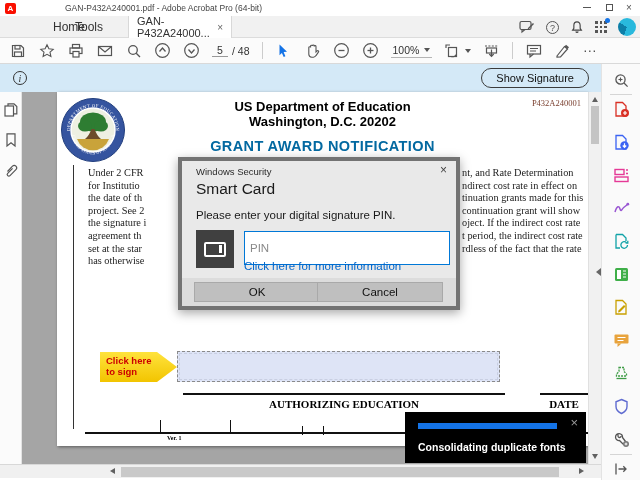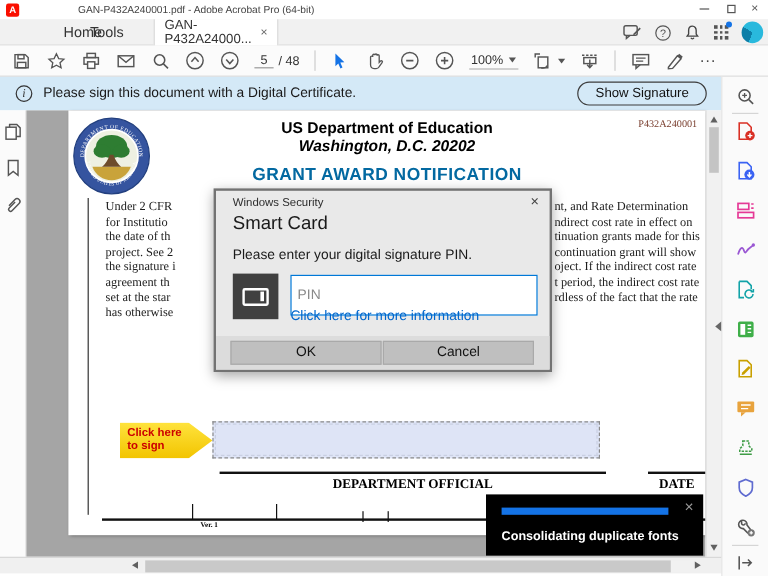--- a/index.html
+++ b/index.html
@@ -53,21 +53,21 @@
   .rightrail { position:absolute; left:601px; top:64px; width:39px; height:416px; background:#fafafa; border-left:1px solid #e3e3e3; }
   .rricon { position:absolute; left:11px; width:17px; height:17px; }
   .rrdiv { position:absolute; left:8px; width:22px; height:1px; background:#d5d5d5; }
   .collapse-arrow { position:absolute; left:-6px; top:204px; width:0; height:0; border-top:4px solid transparent; border-bottom:4px solid transparent; border-right:5px solid #666; }
 
   
   .canvas { position:absolute; left:22px; top:92px; width:566px; height:372px; background:#a5a5a5; }
   .page { position:absolute; left:35px; top:0; width:531px; height:354px; background:#ffffff; box-shadow:1px 1px 3px rgba(0,0,0,.45); }
   .doc-ref { position:absolute; right:7px; top:6px; font-family:"Liberation Serif",serif; font-size:8.5px; color:#7b4030; }
   .doc-h1 { position:absolute; left:0; top:7px; width:100%; text-align:center; font-weight:bold; font-size:13px; color:#000; }
-  .doc-h2 { position:absolute; left:0; top:22px; width:100%; text-align:center; font-weight:bold; font-size:13px; color:#000;font-style:italic; }
+  .doc-h2 { position:absolute; left:0; top:22px; width:100%; text-align:center; font-weight:bold; font-size:13px; color:#000; }
   .doc-title { position:absolute; left:0; top:46px; width:100%; text-align:center; font-weight:bold; font-size:14.5px; letter-spacing:.4px; color:#0369a1; }
   .seal { position:absolute; left:3px; top:5px; width:66px; height:66px; }
   .vline { position:absolute; left:16px; top:73px; width:1px; height:264px; background:#333; }
   .bodycol { position:absolute; top:75px; font-family:"Liberation Serif",serif; font-size:10.3px; line-height:12.6px; color:#1c1c1c; white-space:nowrap; }
   .bodyleft { left:31px; } .bodyright { left:405px; }
   .sign-tag { position:absolute; left:43px; top:260px; width:77px; height:30px; background:linear-gradient(#ffe33d,#f2c400); clip-path:polygon(0 0,74% 0,100% 50%,74% 100%,0 100%); padding:3px 0 0 6px; font-size:9.5px; font-weight:bold; color:#cc0000; line-height:11px; }
   .sig-field { position:absolute; left:120px; top:259px; width:323px; height:31px; background:#dee4f6; border:1px dashed #8a8a8a; outline:1px dashed #c9cfe2; outline-offset:-3px; }
   .sigline1 { position:absolute; left:126px; top:301px; width:322px; height:2px; background:#111; }
   .sigline2 { position:absolute; left:483px; top:301px; width:48px; height:2px; background:#111; }
   .auth-label { position:absolute; left:126px; top:306px; width:322px; text-align:center; font-family:"Liberation Serif",serif; font-weight:bold; font-size:11px; color:#000; }
@@ -85,21 +85,21 @@
   .vthumb { position:absolute; left:2px; top:14px; width:8px; height:38px; background:#c4c4c4; }
   .statusbar { position:absolute; left:0; top:464px; width:601px; height:14px; background:#f0f0f0; border-top:1px solid #d8d8d8; }
   .pagesize { position:absolute; left:55px; top:1px; font-size:10px; color:#333;margin-top:34px; }
   .harrow-left { position:absolute; left:110px; top:3px; width:0; height:0; border-top:3.5px solid transparent; border-bottom:3.5px solid transparent; border-right:5px solid #606060; }
   .harrow-right { position:absolute; left:579px; top:3px; width:0; height:0; border-top:3.5px solid transparent; border-bottom:3.5px solid transparent; border-left:5px solid #606060; }
   .htrack { position:absolute; left:119px; top:2px; width:456px; height:10px; background:#f1f1f1; }
   .hthumb { position:absolute; left:2px; top:0; width:438px; height:10px; background:#c9c9c9; }
   .statuswhite { position:absolute; left:0; top:478px; width:601px; height:2px; background:#fff; }
 
   
-  .dialog { position:absolute; left:178px; top:157px; width:282px; height:153px; background:#e9e9e9; border:2px solid #737373; box-shadow:0 3px 10px rgba(0,0,0,.35); z-index:50; }
+  .dialog { position:absolute; left:178px; top:157px; width:282px; height:153px; background:#e9e9e9; border:4px solid #737373; box-shadow:0 3px 10px rgba(0,0,0,.35); z-index:50; }
   .dlg-title { position:absolute; left:14px; top:5px; font-size:9.5px; color:#2b2b2b; }
   .dlg-close { position:absolute; right:9px; top:2px; font-size:12px; color:#444; }
   .dlg-heading { position:absolute; left:14px; top:19px; font-size:15.5px; color:#1a1a1a; }
   .dlg-prompt { position:absolute; left:14px; top:48px; font-size:11.5px; color:#1a1a1a; }
   .sc-icon { position:absolute; left:14px; top:69px; width:38px; height:38px; background:#404040; display:flex; align-items:center; justify-content:center; }
   .sc-card { position:relative; width:22px; height:15px; border:2px solid #fff; border-radius:2px; }
   .sc-card i { position:absolute; right:2px; top:1.5px; width:3px; height:8px; background:#fff; }
   .pin-input { position:absolute; left:62px; top:70px; width:206px; height:24px; border:1px solid #0078d7; background:#fff; font-size:11.5px; color:#222; padding:16px 5px; font-family:"Liberation Sans",sans-serif; }
   .pin-input::placeholder { color:#8a8a8a; opacity:1; }
   .dlg-link { position:absolute; left:62px; top:99px; font-size:11.5px; color:#0066cc; }
@@ -274,21 +274,20 @@
         <svg width="17" height="16" viewBox="0 0 17 16">
           <path d="M3 13 L10.5 3.5 L13.5 6 L6.5 14 L3 14.2 Z" fill="none" stroke="#555" stroke-width="1.2"></path>
           <path d="M10.5 3.5 L12 1.8 L15 4.2 L13.5 6 Z" fill="#555"></path>
         </svg>
       </span>
     <span class="more">...</span>
   </div>
 
   <div class="infobar">
     <span class="info-ico">i</span>
-    <span class="info-msg">Please sign this document with a Digital Certificate.</span>
     <button class="showsig">Show Signature</button>
   </div>
 
   <div class="leftrail">
     <span class="lricon" style="top:10px;">
         <svg width="16" height="16" viewBox="0 0 16 16">
           <rect x="2" y="4" width="8.5" height="10" fill="#fff" stroke="#555" stroke-width="1.2"></rect>
           <path d="M5 4 V1.8 H11 L13.8 4.6 V11.8 H10.5" fill="none" stroke="#555" stroke-width="1.2"></path>
         </svg>
       </span>
@@ -343,21 +342,21 @@
         <div>t period, the indirect cost rate</div>
         <div>rdless of the fact that the rate</div>
       </div>
       <div class="sign-tag">
         <div>Click here</div>
         <div>to sign</div>
       </div>
       <div class="sig-field"></div>
       <div class="sigline1"></div>
       <div class="sigline2"></div>
-      <div class="auth-label">DEPARTMENT OFFICIAL</div>
+      <div class="auth-label">AUTHORIZING EDUCATION</div>
       <div class="date-label">DATE</div>
       <div class="botline"></div>
       <div class="tick t1"></div>
       <div class="tick t2"></div>
       <div class="tick t3"></div>
       <div class="tick t4"></div>
       <div class="ver">Ver. 1</div>
     </div>
   </div>
 

